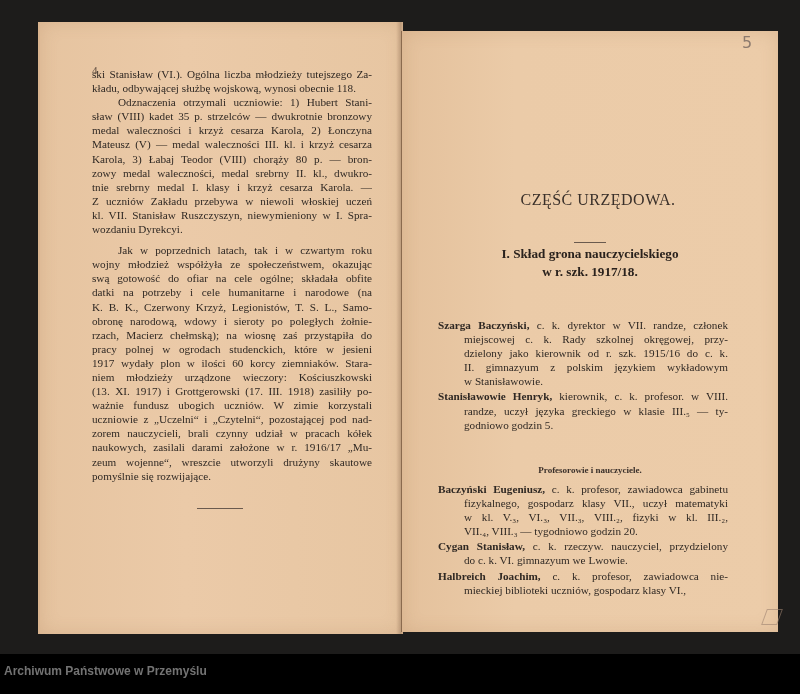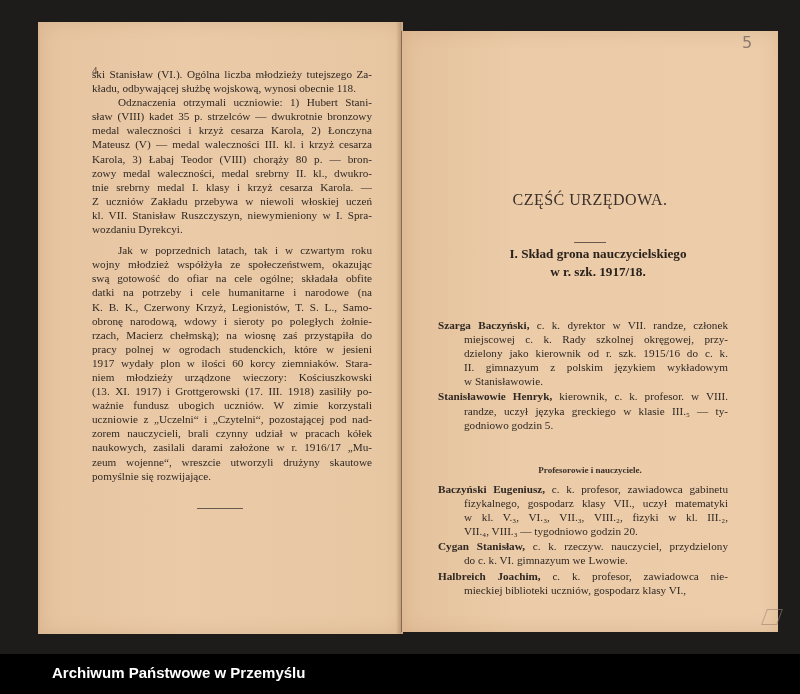--- a/index.html
+++ b/index.html
@@ -52,26 +52,26 @@
   .left-text p { margin: 0; }
   .left-text p.gap { margin-top: 7px; }
   .left-text .line { display: block; text-align: justify; text-align-last: justify; white-space: nowrap; }
   .left-text .line.last { text-align-last: left; }
   .rule {
     position: absolute; height: 1px; background: #6a5a4e;
   }
   .rule-left { left: 157px; top: 486px; width: 46px; }
   .rule-right { left: 97px; top: 211px; width: 32px; }
   .section-title {
-    position: absolute; left: 0; width: 376px; top: 160px;
+    position: absolute; left: 8px; width: 376px; top: 160px;
     text-align: center; font-size: 16px; letter-spacing: 0.5px; color: #3a302a;
   }
   .heading-1 {
     position: absolute; left: 0; width: 376px; top: 214px;
-    text-align: center; font-size: 13.2px; font-weight: bold; line-height: 18px; color: #2a221d; margin-left: 8px;
+    text-align: center; font-size: 13.2px; font-weight: bold; line-height: 18px; color: #2a221d;
   }
   .heading-2 {
     position: absolute; left: 0; width: 376px; top: 255px;
     text-align: center; font-size: 11.5px; font-weight: bold; color: #2a221d;
   }
   .heading-2 .letter { font-style: italic; font-weight: normal; }
   .small-heading {
     position: absolute; left: 0; width: 376px;
     text-align: center; font-size: 9px; font-weight: bold; color: #3a302a;
   }
@@ -92,21 +92,21 @@
     position: absolute; left: 764px; top: 610px; width: 14px; height: 14px;
     border: 1px solid #9c8270; transform: skewX(-20deg); opacity: 0.6;
   }
   .footer-bar {
     position: absolute; left: 0; top: 654px; width: 800px; height: 40px;
     background: #000000;
   }
   .footer-label {
     position: absolute; left: 4px; top: 10px;
     font-family: "Liberation Sans", "DejaVu Sans", sans-serif;
-    font-weight: bold; font-size: 15px; color: #ffffff; margin-left: 48px;
+    font-weight: bold; font-size: 12px; color: #737373;
   }
 </style>
 </head>
 <body>
 
 <div class="scan-area">
 
   <div class="page page-left">
     <div class="page-number-left">4</div>
 

